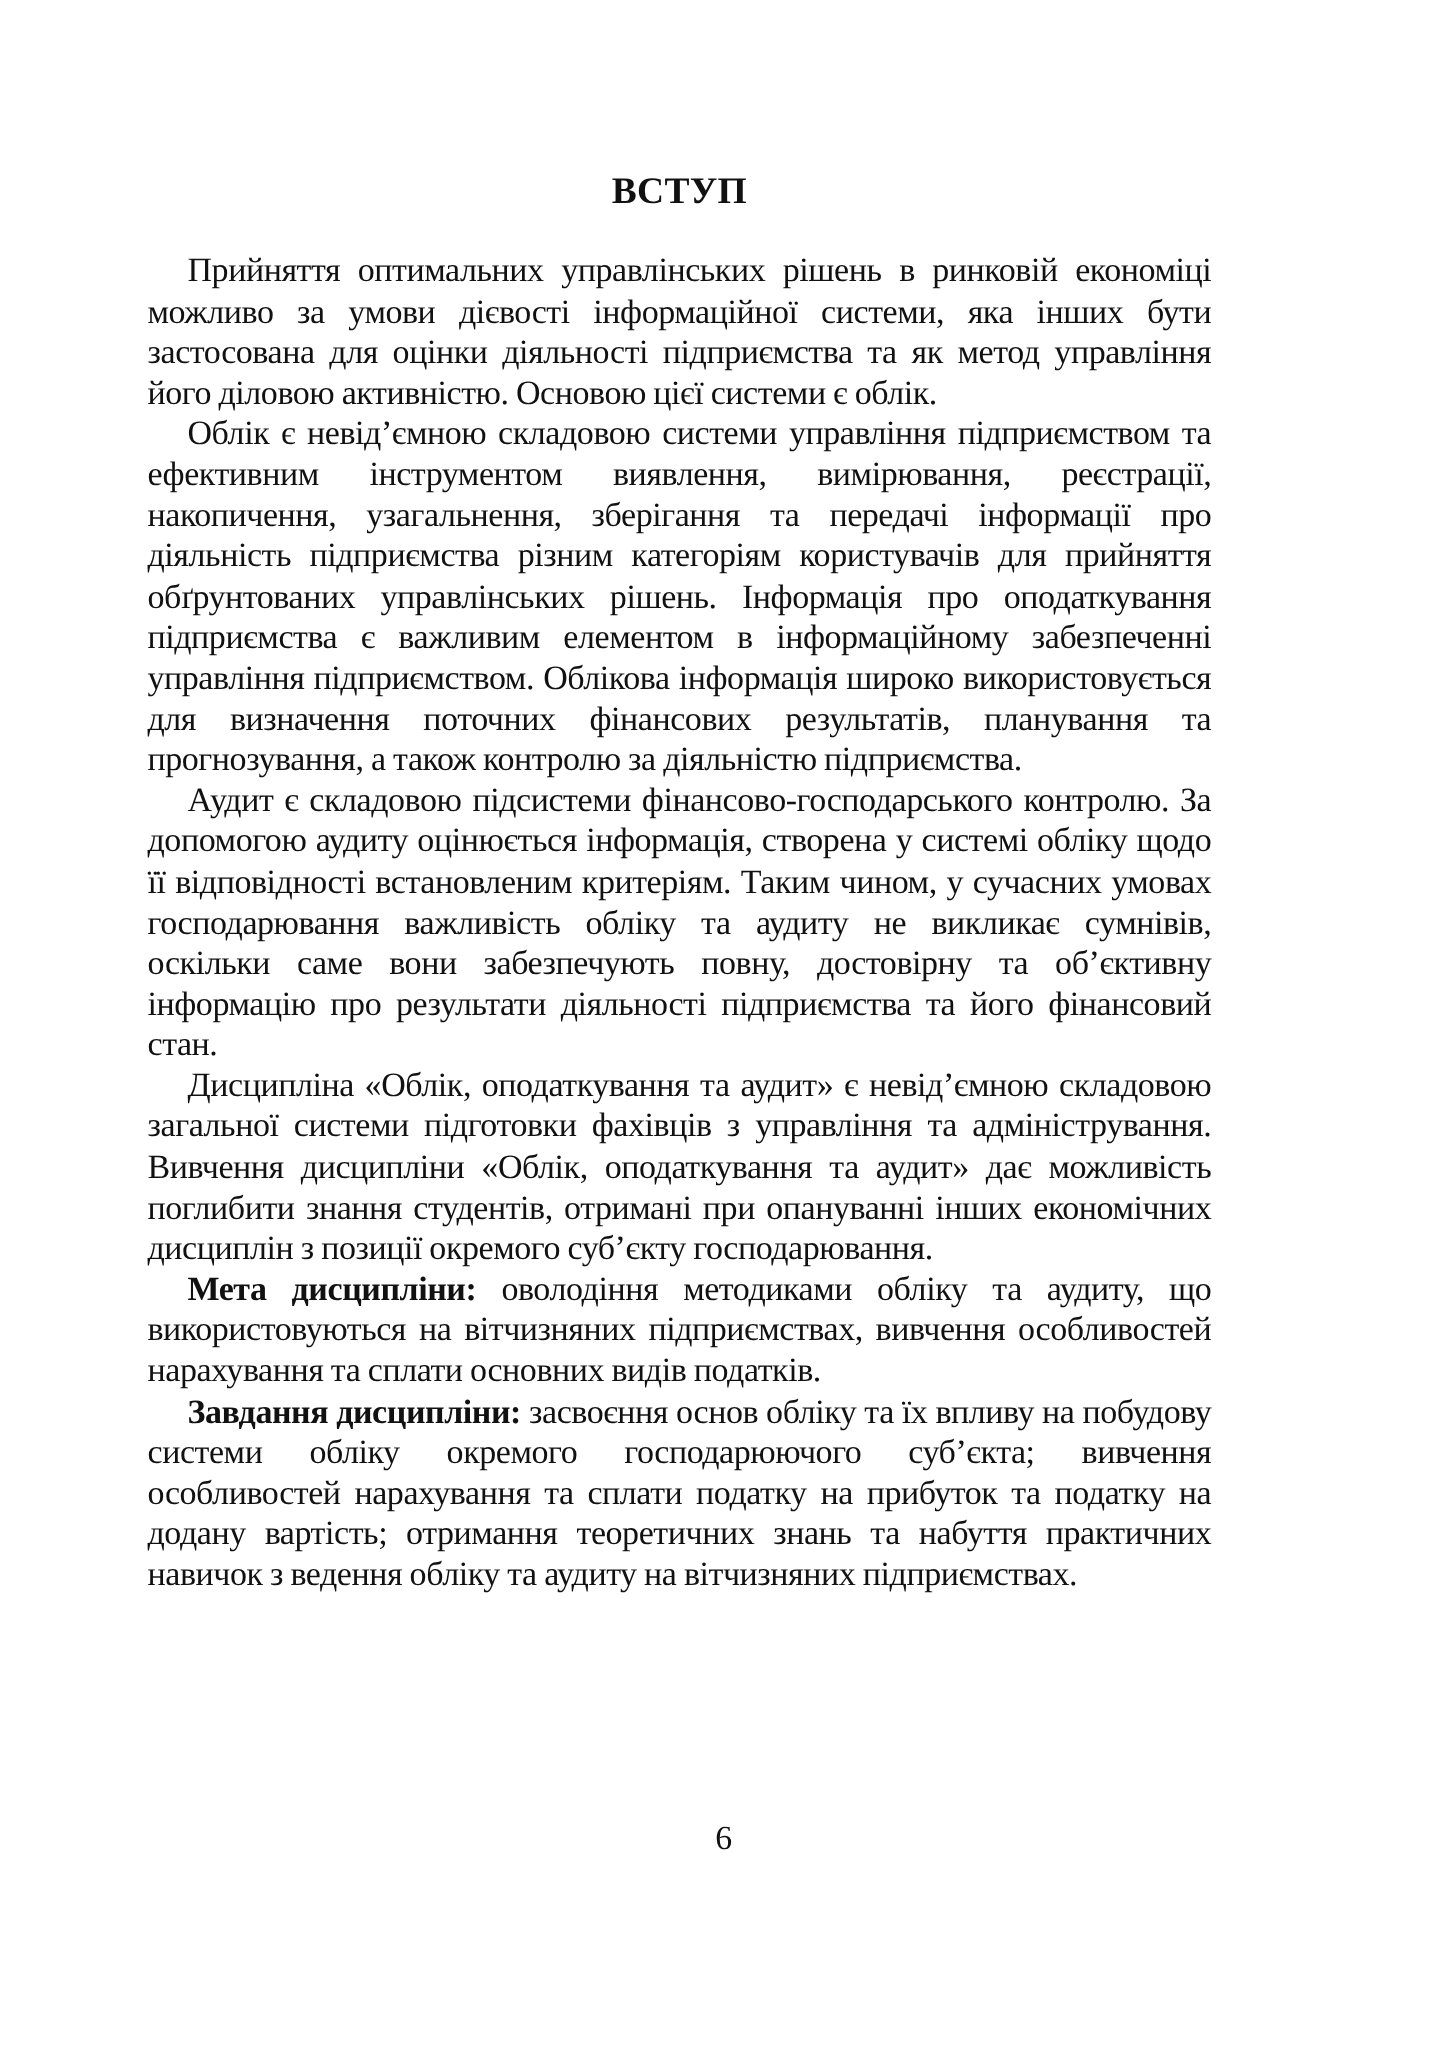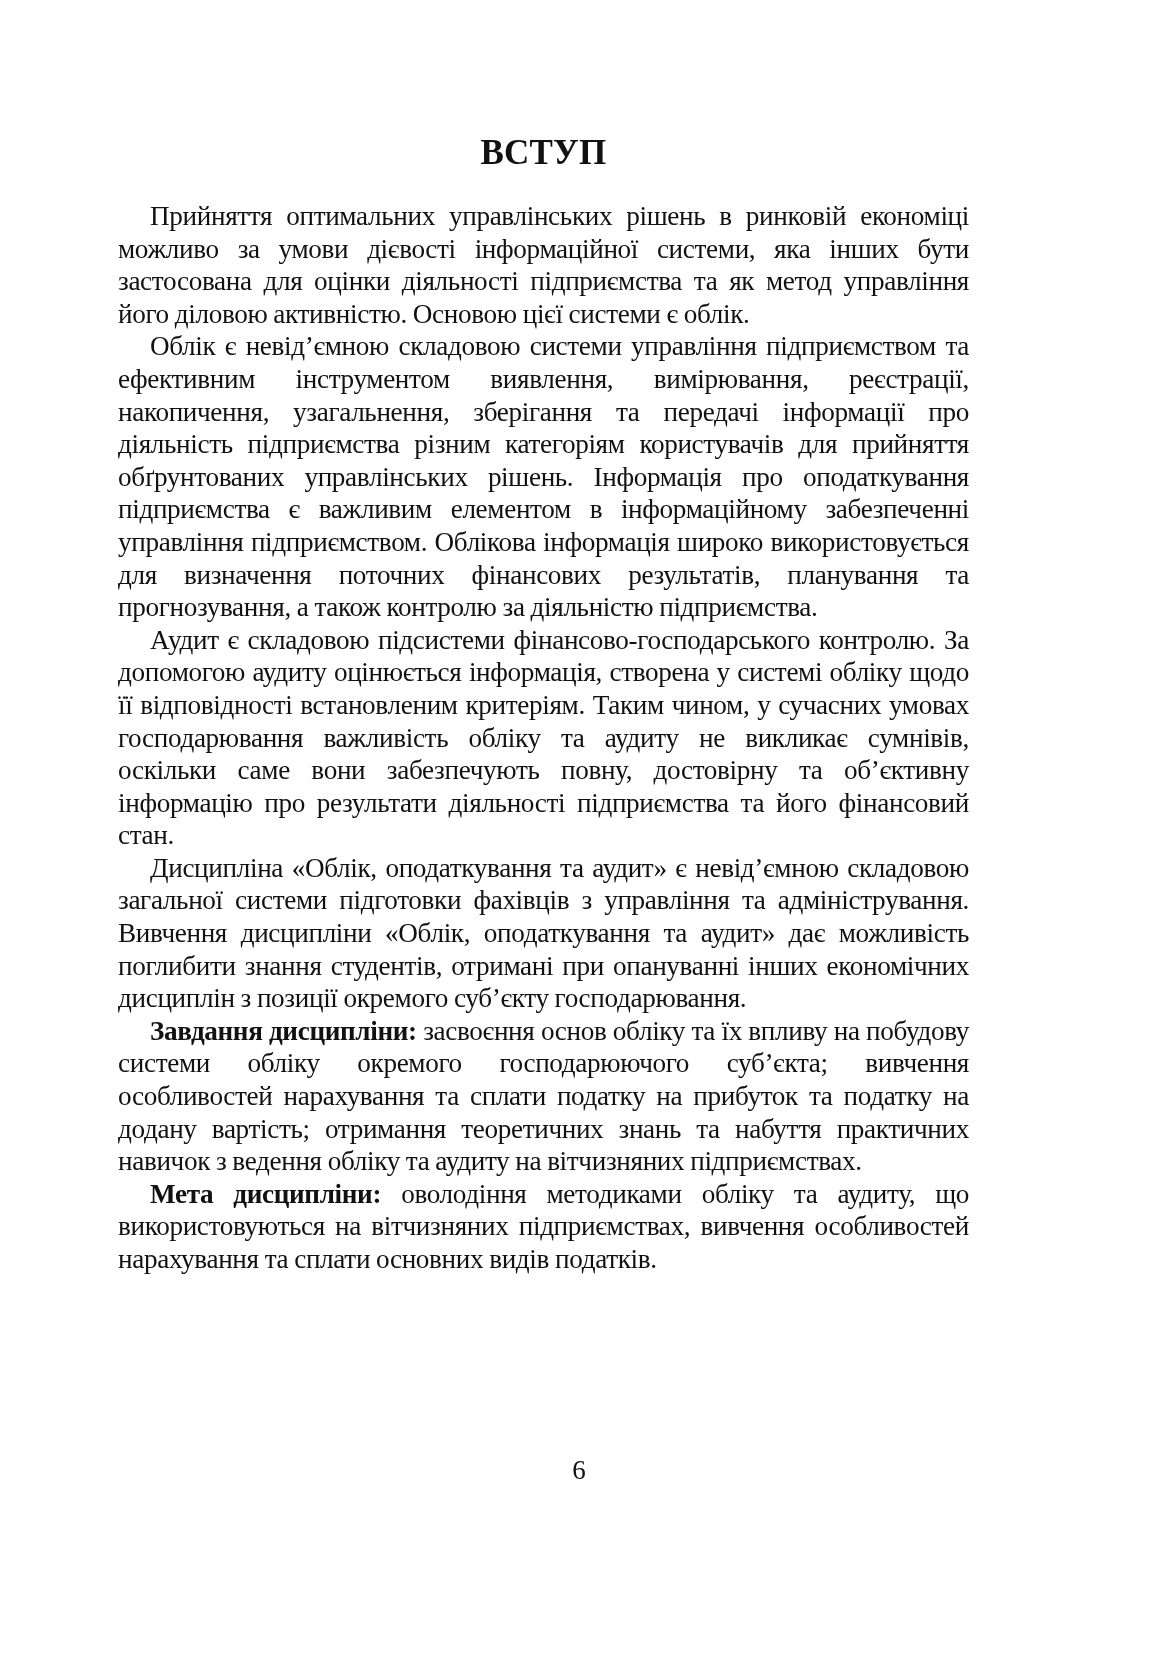--- a/index.html
+++ b/index.html
@@ -17,21 +17,21 @@
   }
   .page {
     position: absolute;
     left: 118px;
     top: 136px;
     width: 851px;
   }
   .heading {
     text-align: center;
     font-weight: bold;
-    font-size: 35px;
+    font-size: 30px;
     line-height: 34px;
     margin: 0 0 30px 0;
     letter-spacing: 0.2px;
   }
   .para {
     margin: 0;
     font-size: 27.2px;
     line-height: 32.6px;
     text-align: justify;
     text-indent: 32px;
@@ -66,18 +66,18 @@
   </p>
 
   <p class="para">
     <span>Аудит є складовою підсистеми фінансово-господарського контролю. За допомогою аудиту оцінюється інформація, створена у системі обліку щодо її відповідності встановленим критеріям. Таким чином, у сучасних умовах господарювання важливість обліку та аудиту не викликає сумнівів, оскільки саме вони забезпечують повну, достовірну та об’єктивну інформацію про результати діяльності підприємства та його фінансовий стан.</span>
   </p>
 
   <p class="para">
     <span>Дисципліна «Облік, оподаткування та аудит» є невід’ємною складовою загальної системи підготовки фахівців з управління та адміністрування. Вивчення дисципліни «Облік, оподаткування та аудит» дає можливість поглибити знання студентів, отримані при опануванні інших економічних дисциплін з позиції окремого суб’єкту господарювання.</span>
   </p>
 
+  <p class="para"><b>Мета дисципліни:</b><span> оволодіння методиками обліку та аудиту, що використовуються на вітчизняних підприємствах, вивчення особливостей нарахування та сплати основних видів податків.</span></p>
+
   <p class="para"><b>Завдання дисципліни:</b><span> засвоєння основ обліку та їх впливу на побудову системи обліку окремого господарюючого суб’єкта; вивчення особливостей нарахування та сплати податку на прибуток та податку на додану вартість; отримання теоретичних знань та набуття практичних навичок з ведення обліку та аудиту на вітчизняних підприємствах.</span></p>
-
-  <p class="para"><b>Мета дисципліни:</b><span> оволодіння методиками обліку та аудиту, що використовуються на вітчизняних підприємствах, вивчення особливостей нарахування та сплати основних видів податків.</span></p>
 </div>
 
 <div class="page-number">6</div>
 
 </body></html>

